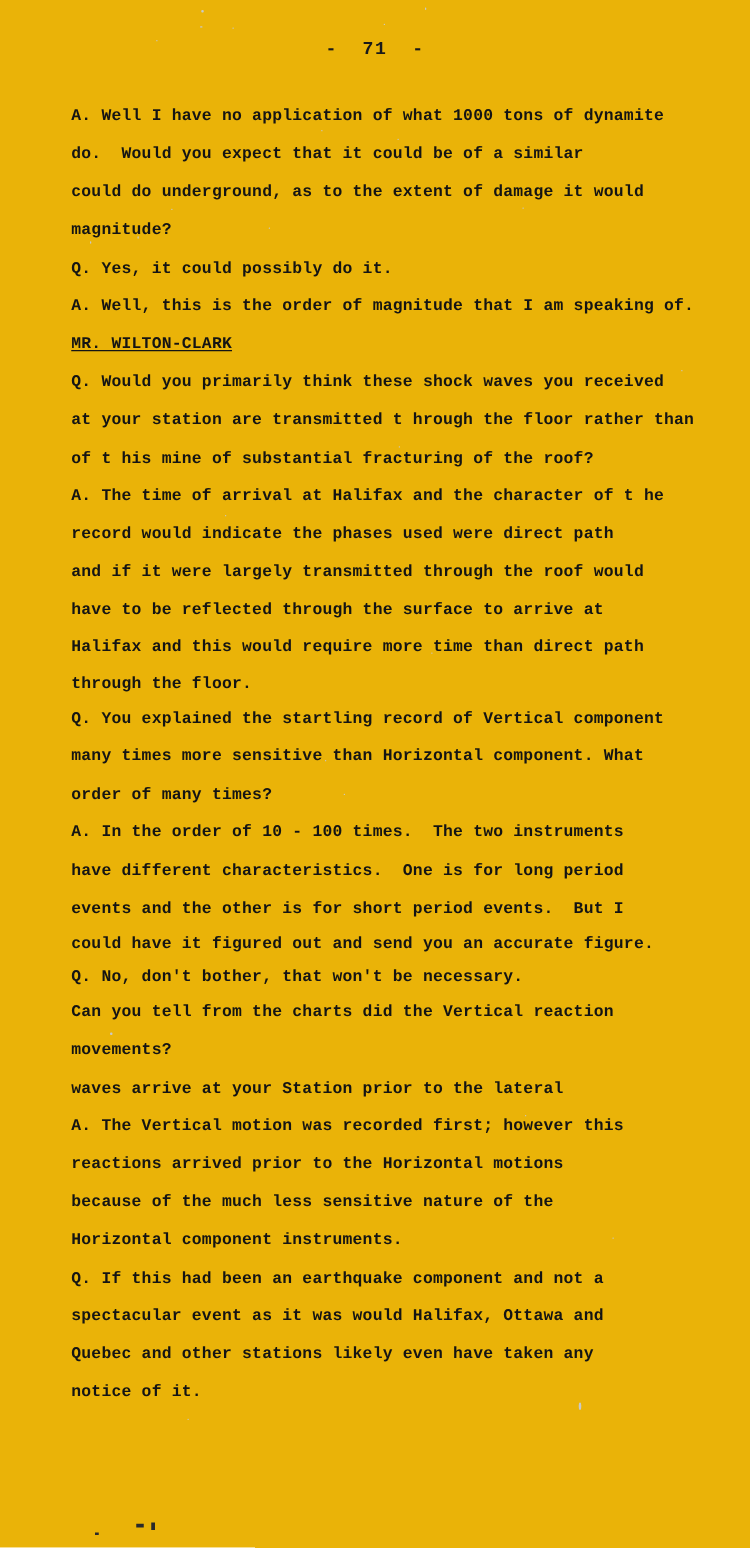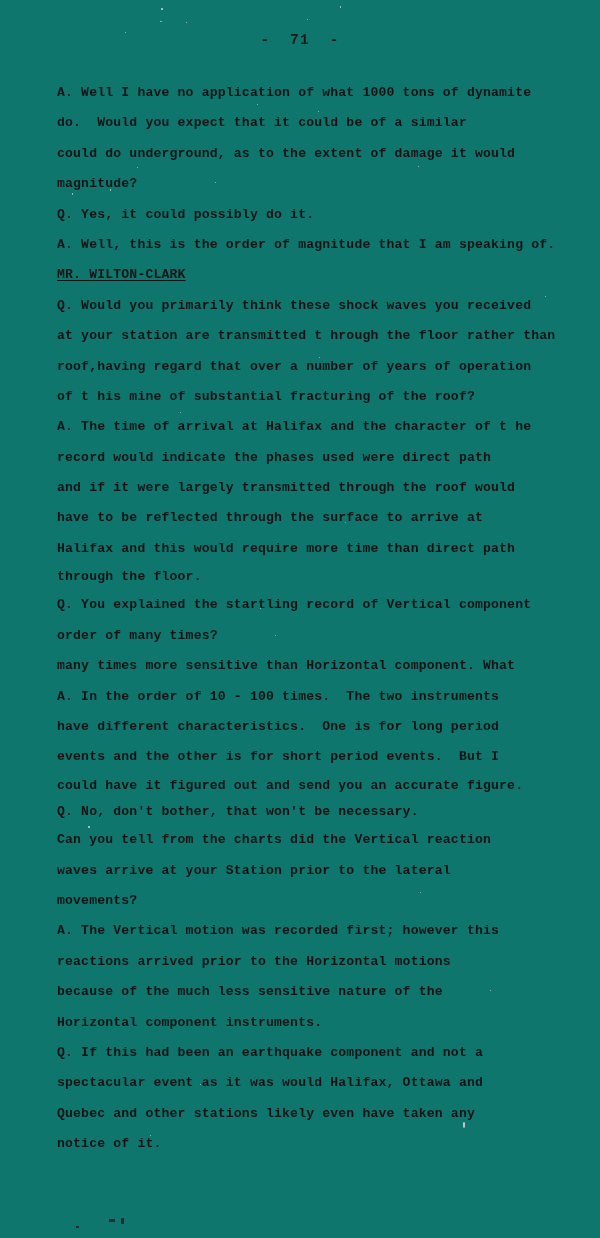--- a/index.html
+++ b/index.html
@@ -6,21 +6,21 @@
   html, body {
     margin: 0;
     padding: 0;
     background: #ffffff;
   }
 
   #page {
     position: relative;
     width: 600px;
     height: 1238px;
-    background: #0f766e;
+    background: #eab308;
     overflow: hidden;
     font-family: "Liberation Mono", "DejaVu Sans Mono", monospace;
     color: #111111;
     -webkit-font-smoothing: none;
   }
 
   
   .speck {
     position: absolute;
     background: #c9c9c9;
@@ -125,39 +125,38 @@
   <div id="body-text">
       <div class="tline">A. Well I have no application of what 1000 tons of dynamite</div>
       <div class="tline">do.  Would you expect that it could be of a similar</div>
       <div class="tline">could do underground, as to the extent of damage it would</div>
       <div class="tline">magnitude?</div>
       <div class="tline">Q. Yes, it could possibly do it.</div>
       <div class="tline">A. Well, this is the order of magnitude that I am speaking of.</div>
       <div class="tline underline">MR. WILTON-CLARK</div>
       <div class="tline">Q. Would you primarily think these shock waves you received</div>
       <div class="tline">at your station are transmitted t hrough the floor rather than</div>
-      <div class="tline">roof,having regard that over a number of years of operation</div>
       <div class="tline">of t his mine of substantial fracturing of the roof?</div>
       <div class="tline">A. The time of arrival at Halifax and the character of t he</div>
       <div class="tline">record would indicate the phases used were direct path</div>
       <div class="tline">and if it were largely transmitted through the roof would</div>
       <div class="tline">have to be reflected through the surface to arrive at</div>
       <div class="tline">Halifax and this would require more time than direct path</div>
       <div class="tline tight">through the floor.</div>
       <div class="tline">Q. You explained the startling record of Vertical component</div>
+      <div class="tline">many times more sensitive than Horizontal component. What</div>
       <div class="tline">order of many times?</div>
-      <div class="tline">many times more sensitive than Horizontal component. What</div>
       <div class="tline">A. In the order of 10 - 100 times.  The two instruments</div>
       <div class="tline">have different characteristics.  One is for long period</div>
       <div class="tline">events and the other is for short period events.  But I</div>
       <div class="tline tight">could have it figured out and send you an accurate figure.</div>
       <div class="tline tight">Q. No, don't bother, that won't be necessary.</div>
       <div class="tline">Can you tell from the charts did the Vertical reaction</div>
+      <div class="tline">movements?</div>
       <div class="tline">waves arrive at your Station prior to the lateral</div>
-      <div class="tline">movements?</div>
       <div class="tline">A. The Vertical motion was recorded first; however this</div>
       <div class="tline">reactions arrived prior to the Horizontal motions</div>
       <div class="tline">because of the much less sensitive nature of the</div>
       <div class="tline">Horizontal component instruments.</div>
       <div class="tline">Q. If this had been an earthquake component and not a</div>
       <div class="tline">spectacular event as it was would Halifax, Ottawa and</div>
       <div class="tline">Quebec and other stations likely even have taken any</div>
       <div class="tline">notice of it.</div>
     </div>
 

